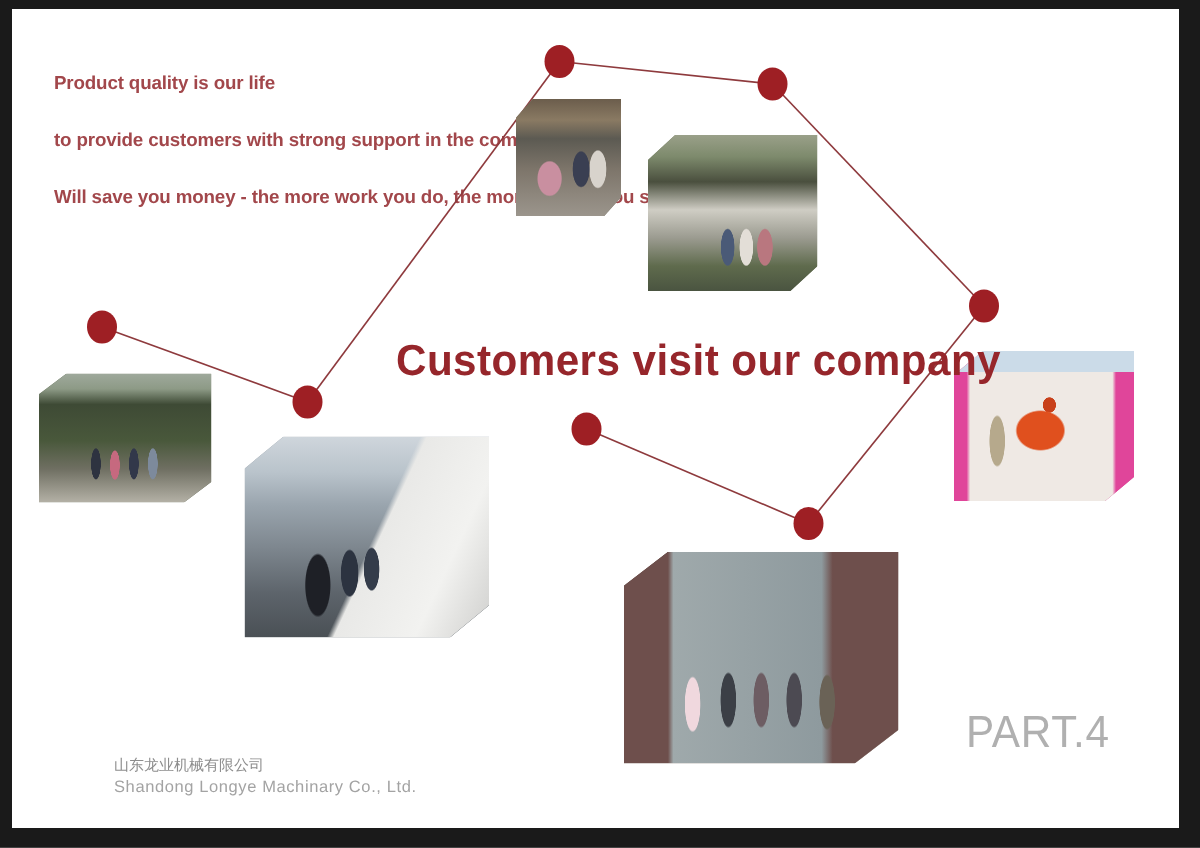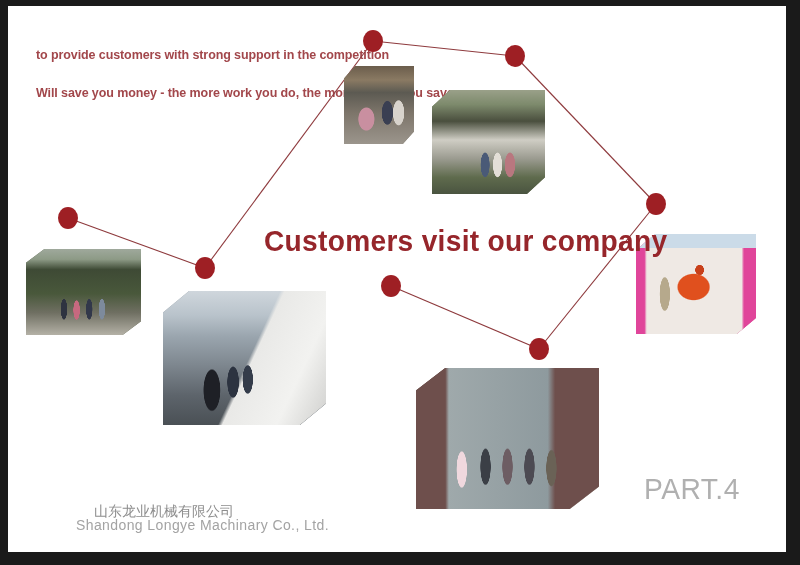--- a/index.html
+++ b/index.html
@@ -145,28 +145,27 @@
   }
 
   
   #footer-company {
     position: absolute;
     left: 68px;
     top: 498px;
   }
   #company-name-cn {
     color: #8d8d8d;
-    font-size: 14px;
+    font-size: 10px;
     line-height: 14px;
     white-space: nowrap;
-    margin-left: 18px;
   }
   #company-name-en {
     color: #a3a3a3;
-    font-size: 14px;
+    font-size: 11px;
     line-height: 14px;
     white-space: nowrap;
     letter-spacing: 0.4px;
   }
   #part-label {
     position: absolute;
     left: 636px;
     top: 466px;
     color: #b0b0b0;
     font-size: 30px;
@@ -177,20 +176,21 @@
     transform-origin: left center;
   }
 </style>
 </head>
 <body>
 
 <div id="slide">
   <div id="page">
 
     <div id="tagline-block">
+      <p class="tagline">Product quality is our life</p>
       <p class="tagline">to provide customers with strong support in the competition</p>
       <p class="tagline">Will save you money - the more work you do, the more money you save</p>
     </div>
 
     <svg id="network" viewBox="0 0 800 565" xmlns="http://www.w3.org/2000/svg">
       <g id="network-edges">
           <line x1="60" y1="212" x2="197" y2="262" stroke="#8e3a3d" stroke-width="1.1"></line>
           <line x1="197" y1="262" x2="365" y2="35" stroke="#8e3a3d" stroke-width="1.1"></line>
           <line x1="365" y1="35" x2="507" y2="50" stroke="#8e3a3d" stroke-width="1.1"></line>
           <line x1="507" y1="50" x2="648" y2="198" stroke="#8e3a3d" stroke-width="1.1"></line>

